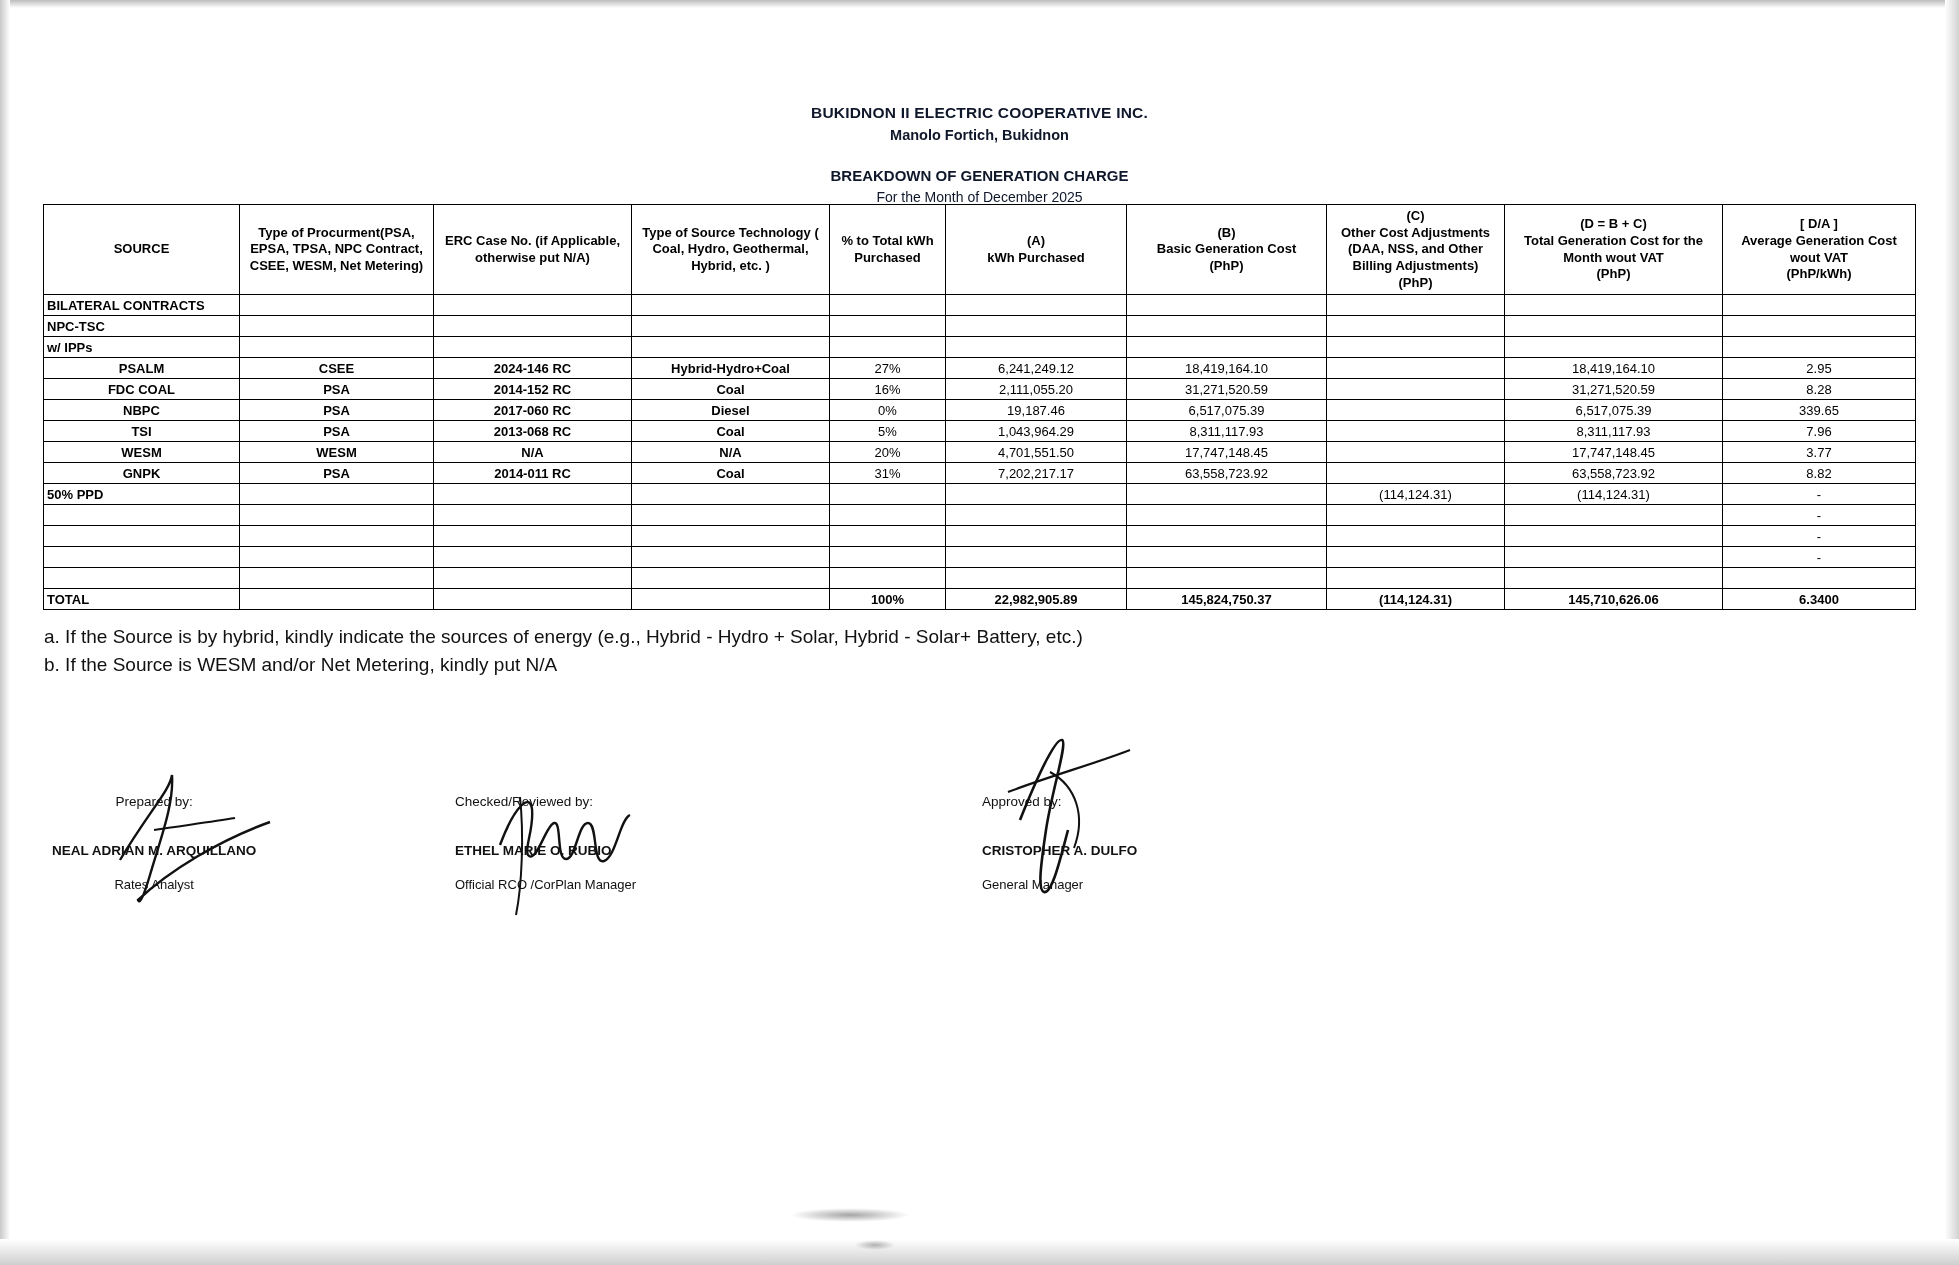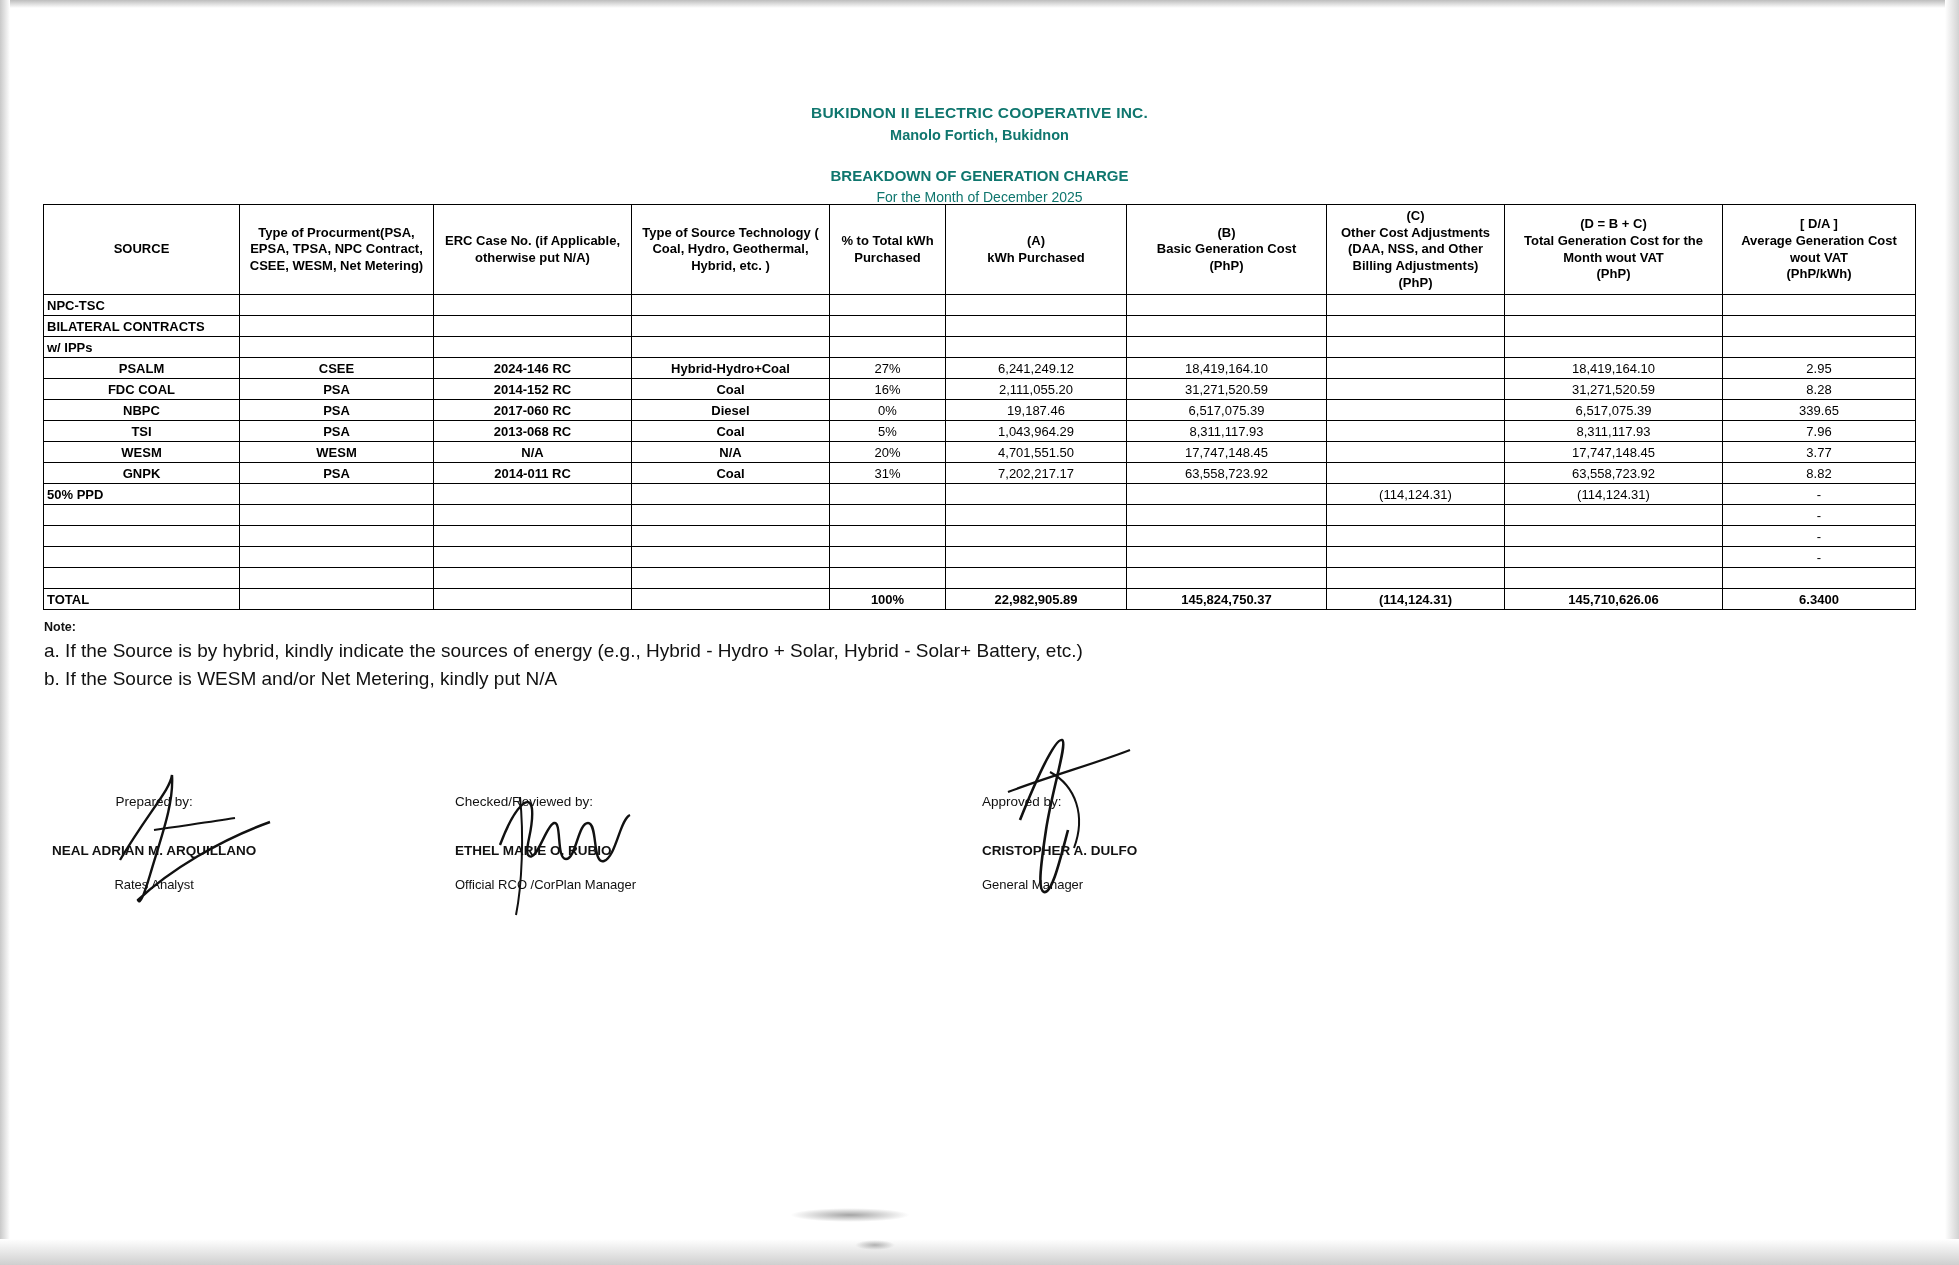--- a/index.html
+++ b/index.html
@@ -36,21 +36,21 @@
   .scan-edge-bottom {
     position: absolute; left: 0; bottom: 0; width: 1959px; height: 26px;
     background: linear-gradient(to top, #cfcfcf, #ffffff);
   }
 
   .header {
     position: absolute;
     left: 0; top: 104px;
     width: 1959px;
     text-align: center;
-    color: #0f766e;
+    color: #0f172a;
   }
   .header .line1 {
     font-size: 15.5px;
     font-weight: bold;
     letter-spacing: 0.2px;
   }
   .header .line2 {
     font-size: 14.5px;
     font-weight: bold;
     margin-top: 5px;
@@ -220,33 +220,33 @@
         </th>
         <th>
           <div>[ D/A ]</div>
           <div class="th-sub">Average Generation Cost wout VAT</div>
           <div>(PhP/kWh)</div>
         </th>
       </tr>
     </thead>
     <tbody>
       <tr class="rowh">
+        <td class="l b">BILATERAL CONTRACTS</td>
+        <td></td>
+        <td></td>
+        <td></td>
+        <td></td>
+        <td></td>
+        <td></td>
+        <td></td>
+        <td></td>
+        <td></td>
+      </tr>
+      <tr class="rowh">
         <td class="l b">NPC-TSC</td>
-        <td></td>
-        <td></td>
-        <td></td>
-        <td></td>
-        <td></td>
-        <td></td>
-        <td></td>
-        <td></td>
-        <td></td>
-      </tr>
-      <tr class="rowh">
-        <td class="l b">BILATERAL CONTRACTS</td>
         <td></td>
         <td></td>
         <td></td>
         <td></td>
         <td></td>
         <td></td>
         <td></td>
         <td></td>
         <td></td>
       </tr>
@@ -405,21 +405,20 @@
         <td class="r b">22,982,905.89</td>
         <td class="r b">145,824,750.37</td>
         <td class="r b">(114,124.31)</td>
         <td class="r b">145,710,626.06</td>
         <td class="r b">6.3400</td>
       </tr>
     </tbody>
   </table>
 
   <div class="note">
-    <div class="nt">Note:</div>
     <div class="n1">a. If the Source is by hybrid, kindly indicate the sources of energy (e.g., Hybrid - Hydro + Solar, Hybrid - Solar+ Battery, etc.)</div>
     <div class="n2">b. If the Source is WESM and/or Net Metering, kindly put N/A</div>
   </div>
 
   <div class="sigs">
     <div class="sig sig-1">
       <div class="lead">Prepared by:</div>
       <div class="name">NEAL ADRIAN M. ARQUILLANO</div>
       <div class="title">Rates Analyst</div>
     </div>

